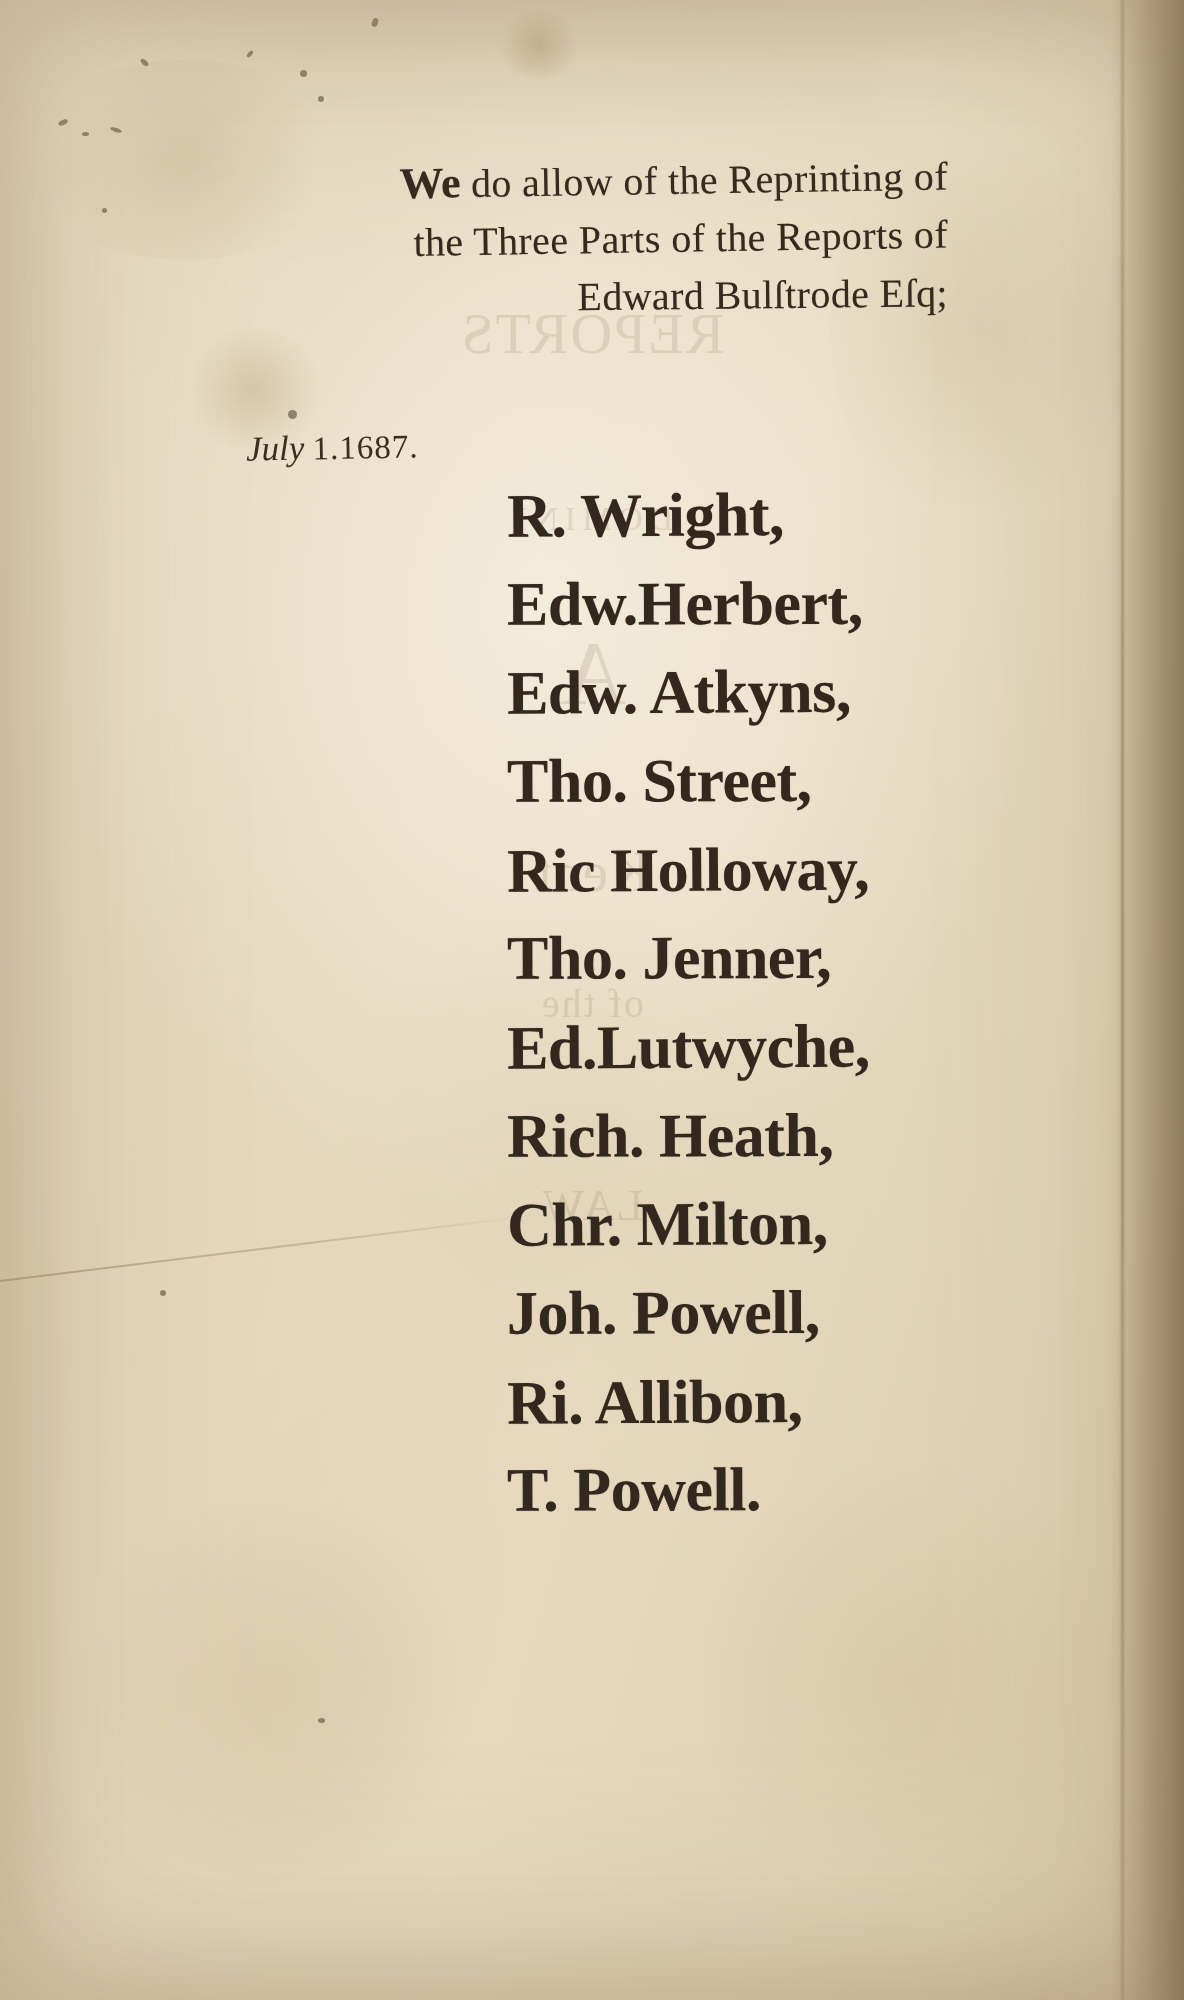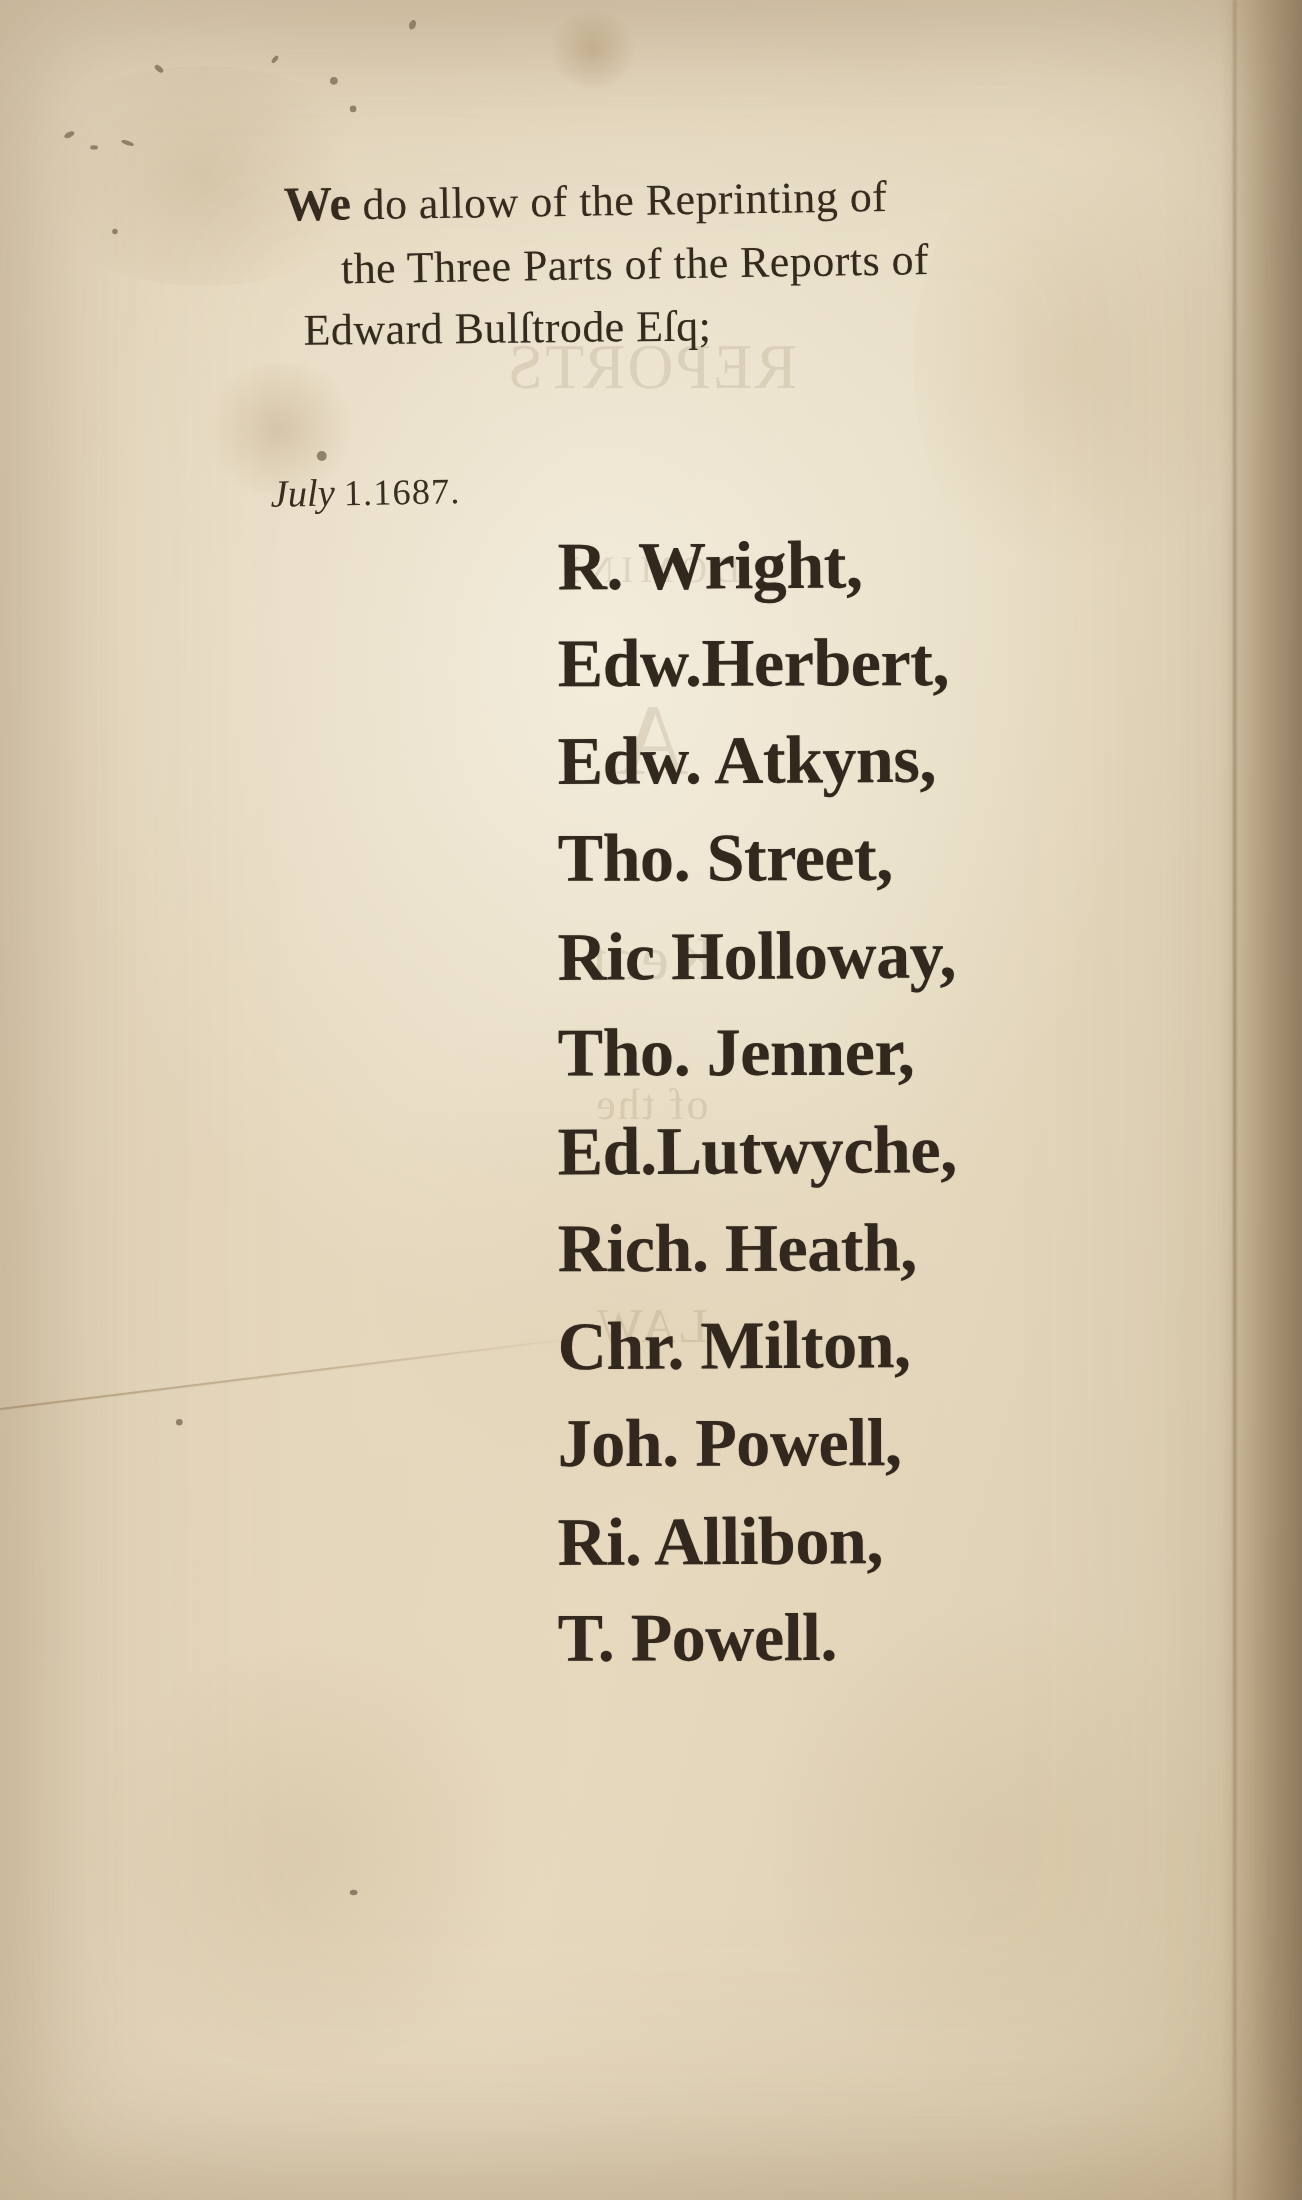--- a/index.html
+++ b/index.html
@@ -115,20 +115,21 @@
   .licence {
     position: absolute;
     left: 258px;
     top: 150px;
     width: 690px;
     font-size: 40px;
     line-height: 1.42;
     letter-spacing: 0.4px;
     color: #352a1e;
     text-shadow: 0 0 1px rgba(60,48,34,0.25);
+    text-align: right;
   }
   .licence .l1 { display: block; transform: rotate(-0.9deg); }
   .licence .l2 { display: block; padding-left: 52px; transform: rotate(-0.9deg); }
   .licence .l3 { display: block; padding-left: 18px; transform: rotate(-0.6deg); }
   .licence .dropcap {
     font-size: 44px;
     font-weight: 700;
     letter-spacing: 0;
   }
 

